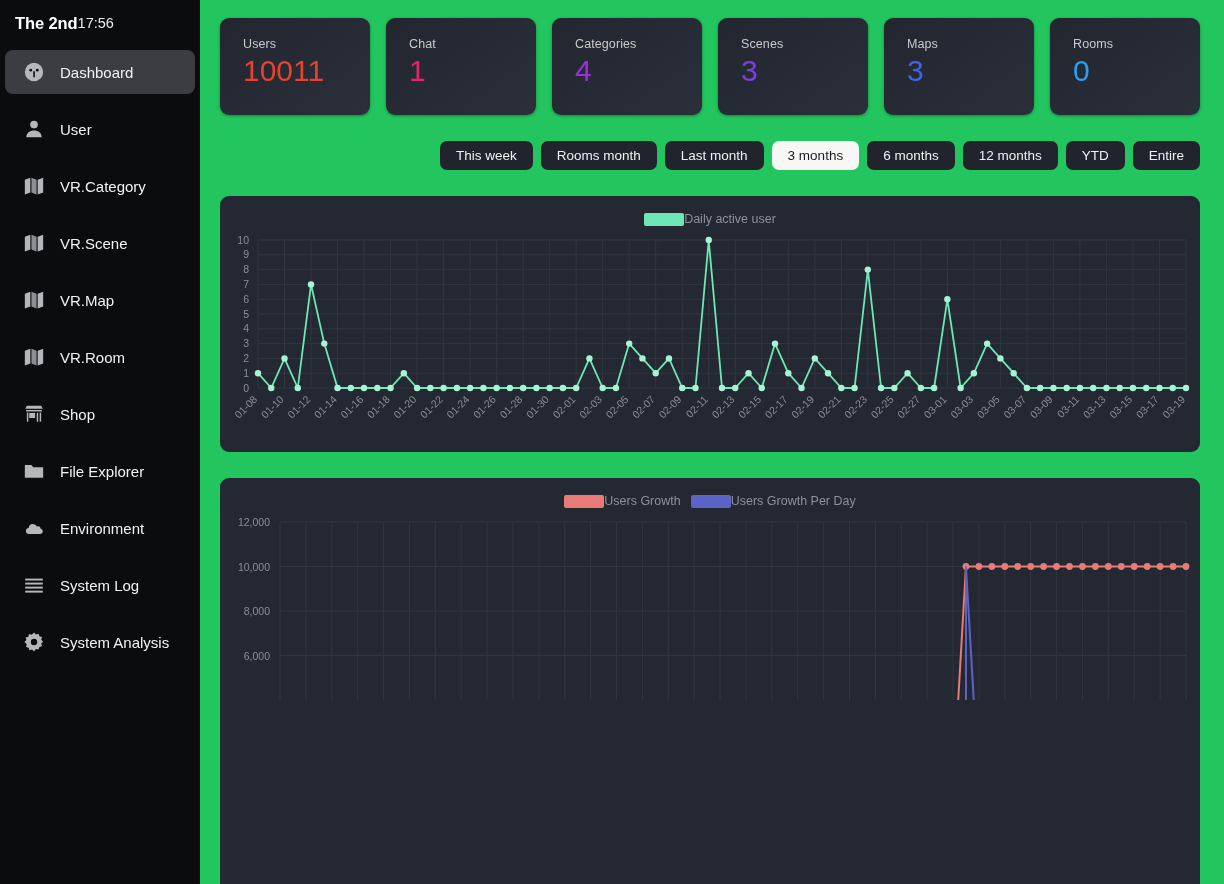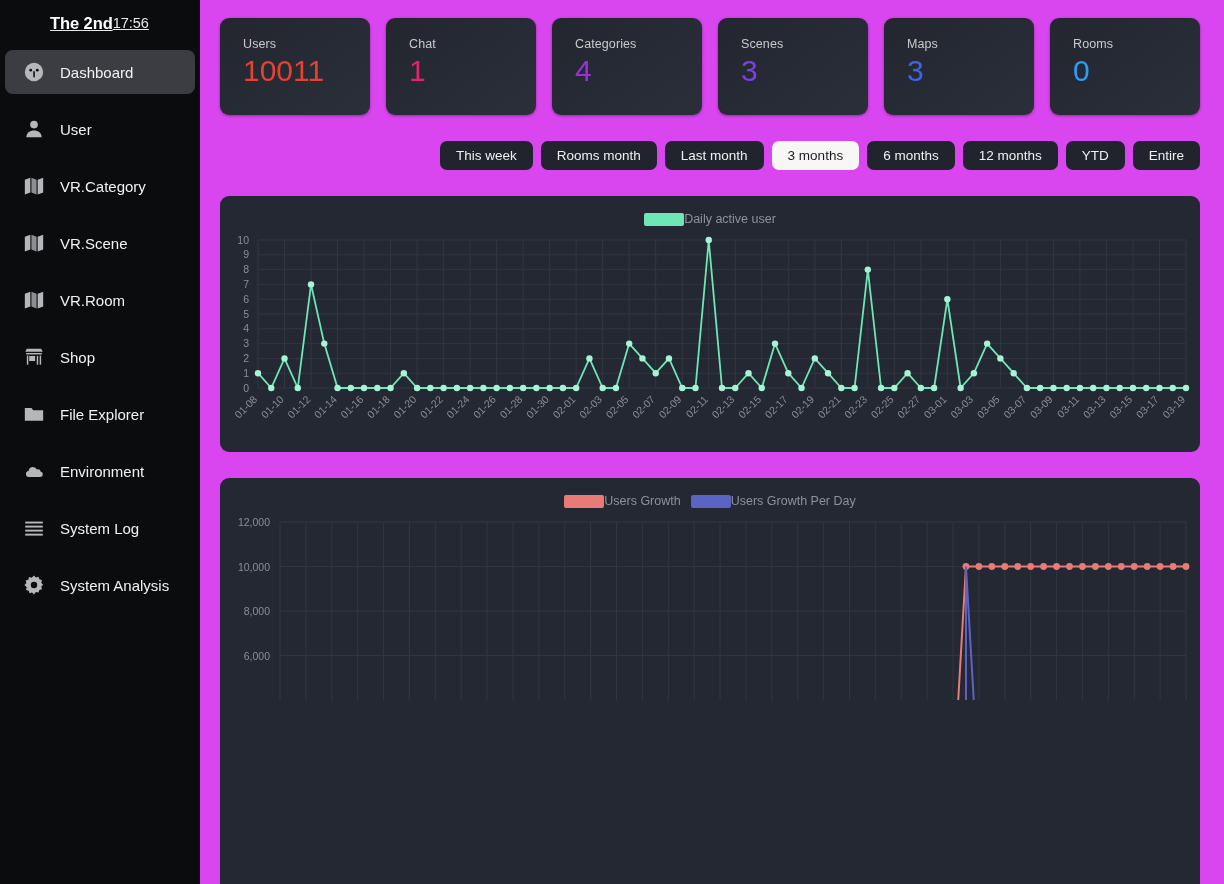--- a/index.html
+++ b/index.html
@@ -13,44 +13,43 @@
 
   
   #sidebar {
     width:200px; height:884px; flex:0 0 200px;
     background:#0b0c0e;
     padding:0 0 0 0;
     position:relative;
   }
   .sb-head {
     height:46px;
-    display:flex; align-items:center; justify-content:center;
+    display:flex; align-items:center; justify-content:flex-start;
     padding:0 16px 0 15px;
-    text-decoration:underline;
   }
   .sb-title { font-size:16.5px; font-weight:bold; color:#ffffff; letter-spacing:-.1px;}
   .sb-time  { font-size:14.5px; color:#e9e9ea; }
   .sb-list { padding:4px 0 0 0; }
   .sb-item {
     display:flex; align-items:center; gap:15px;
     height:44px; margin:0 5px 13px 5px;
     padding:0 0 0 18px;
     border-radius:8px;
     cursor:pointer;
   }
   .sb-item.active { background:#3b3d42; }
   .sb-label { font-size:15px; color:#f1f1f2; }
   .sb-ico { width:22px; height:22px; flex:0 0 22px; display:flex; align-items:center; justify-content:center; }
   .sb-ico svg { display:block; }
 
   
   #main {
     flex:1 1 auto; height:884px; overflow:hidden;
     padding:18px 24px 0 20px;
-    background:#d946ef;
+    background:#22c55e;
   }
 
   
   .stats { display:flex; gap:16px; }
   .stat {
     flex:1 1 0; height:97px;
     background:linear-gradient(145deg,#23262f 0%,#272b35 55%,#2b2f3a 100%);
     border-radius:9px;
     padding:19px 0 0 23px;
     box-shadow:0 1px 3px rgba(0,0,0,.35);
@@ -132,20 +131,30 @@
       </div>
       <div class="sb-item">
         <span class="sb-ico">
           <svg width="22" height="22" viewBox="0 0 24 24">
             <path d="M2 5.2 8 3v16l-6 2.2z" fill="#b6b7ba"></path>
             <path d="M9.2 3 14.8 5.2v16L9.2 19z" fill="#8d8e92"></path>
             <path d="M16 5.2 22 3v16l-6 2.2z" fill="#b6b7ba"></path>
           </svg>
         </span>
         <span class="sb-label">VR.Scene</span>
+      </div>
+      <div class="sb-item">
+        <span class="sb-ico">
+          <svg width="22" height="22" viewBox="0 0 24 24">
+            <path d="M2 5.2 8 3v16l-6 2.2z" fill="#b6b7ba"></path>
+            <path d="M9.2 3 14.8 5.2v16L9.2 19z" fill="#8d8e92"></path>
+            <path d="M16 5.2 22 3v16l-6 2.2z" fill="#b6b7ba"></path>
+          </svg>
+        </span>
+        <span class="sb-label">VR.Map</span>
       </div>
       <div class="sb-item">
         <span class="sb-ico">
           <svg width="22" height="22" viewBox="0 0 24 24">
             <path d="M2 5.2 8 3v16l-6 2.2z" fill="#b6b7ba"></path>
             <path d="M9.2 3 14.8 5.2v16L9.2 19z" fill="#8d8e92"></path>
             <path d="M16 5.2 22 3v16l-6 2.2z" fill="#b6b7ba"></path>
           </svg>
         </span>
         <span class="sb-label">VR.Room</span>

